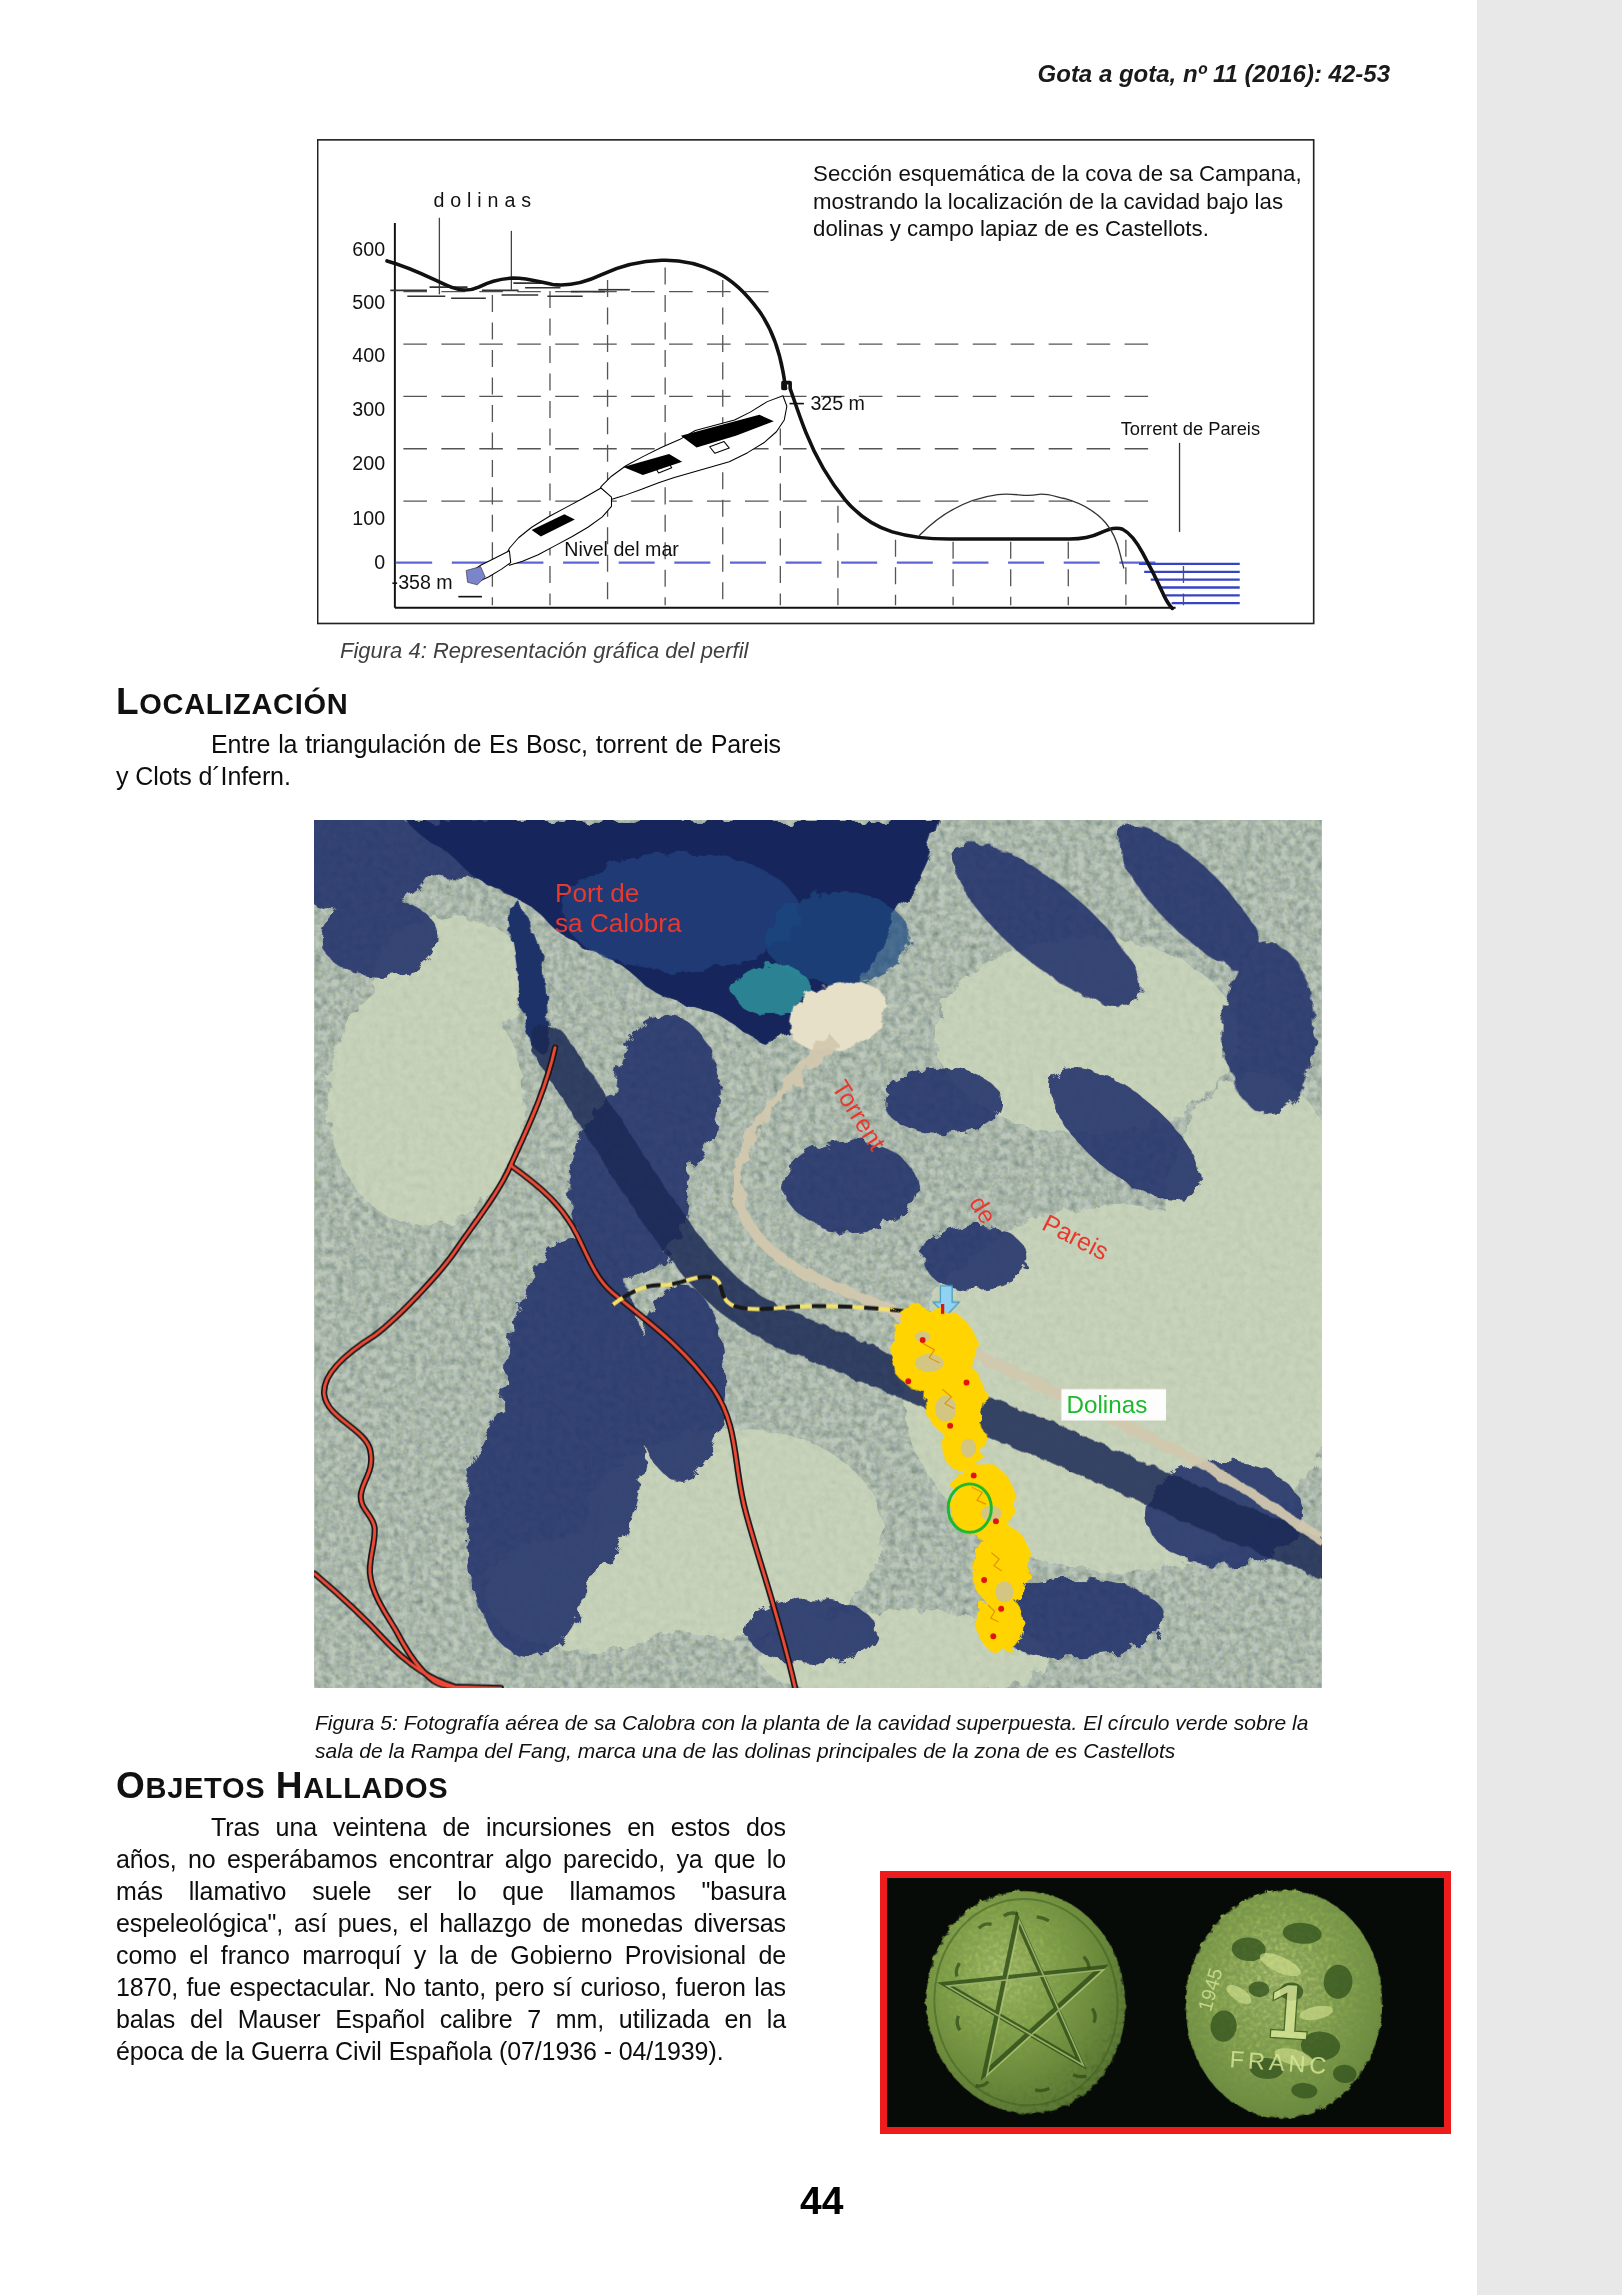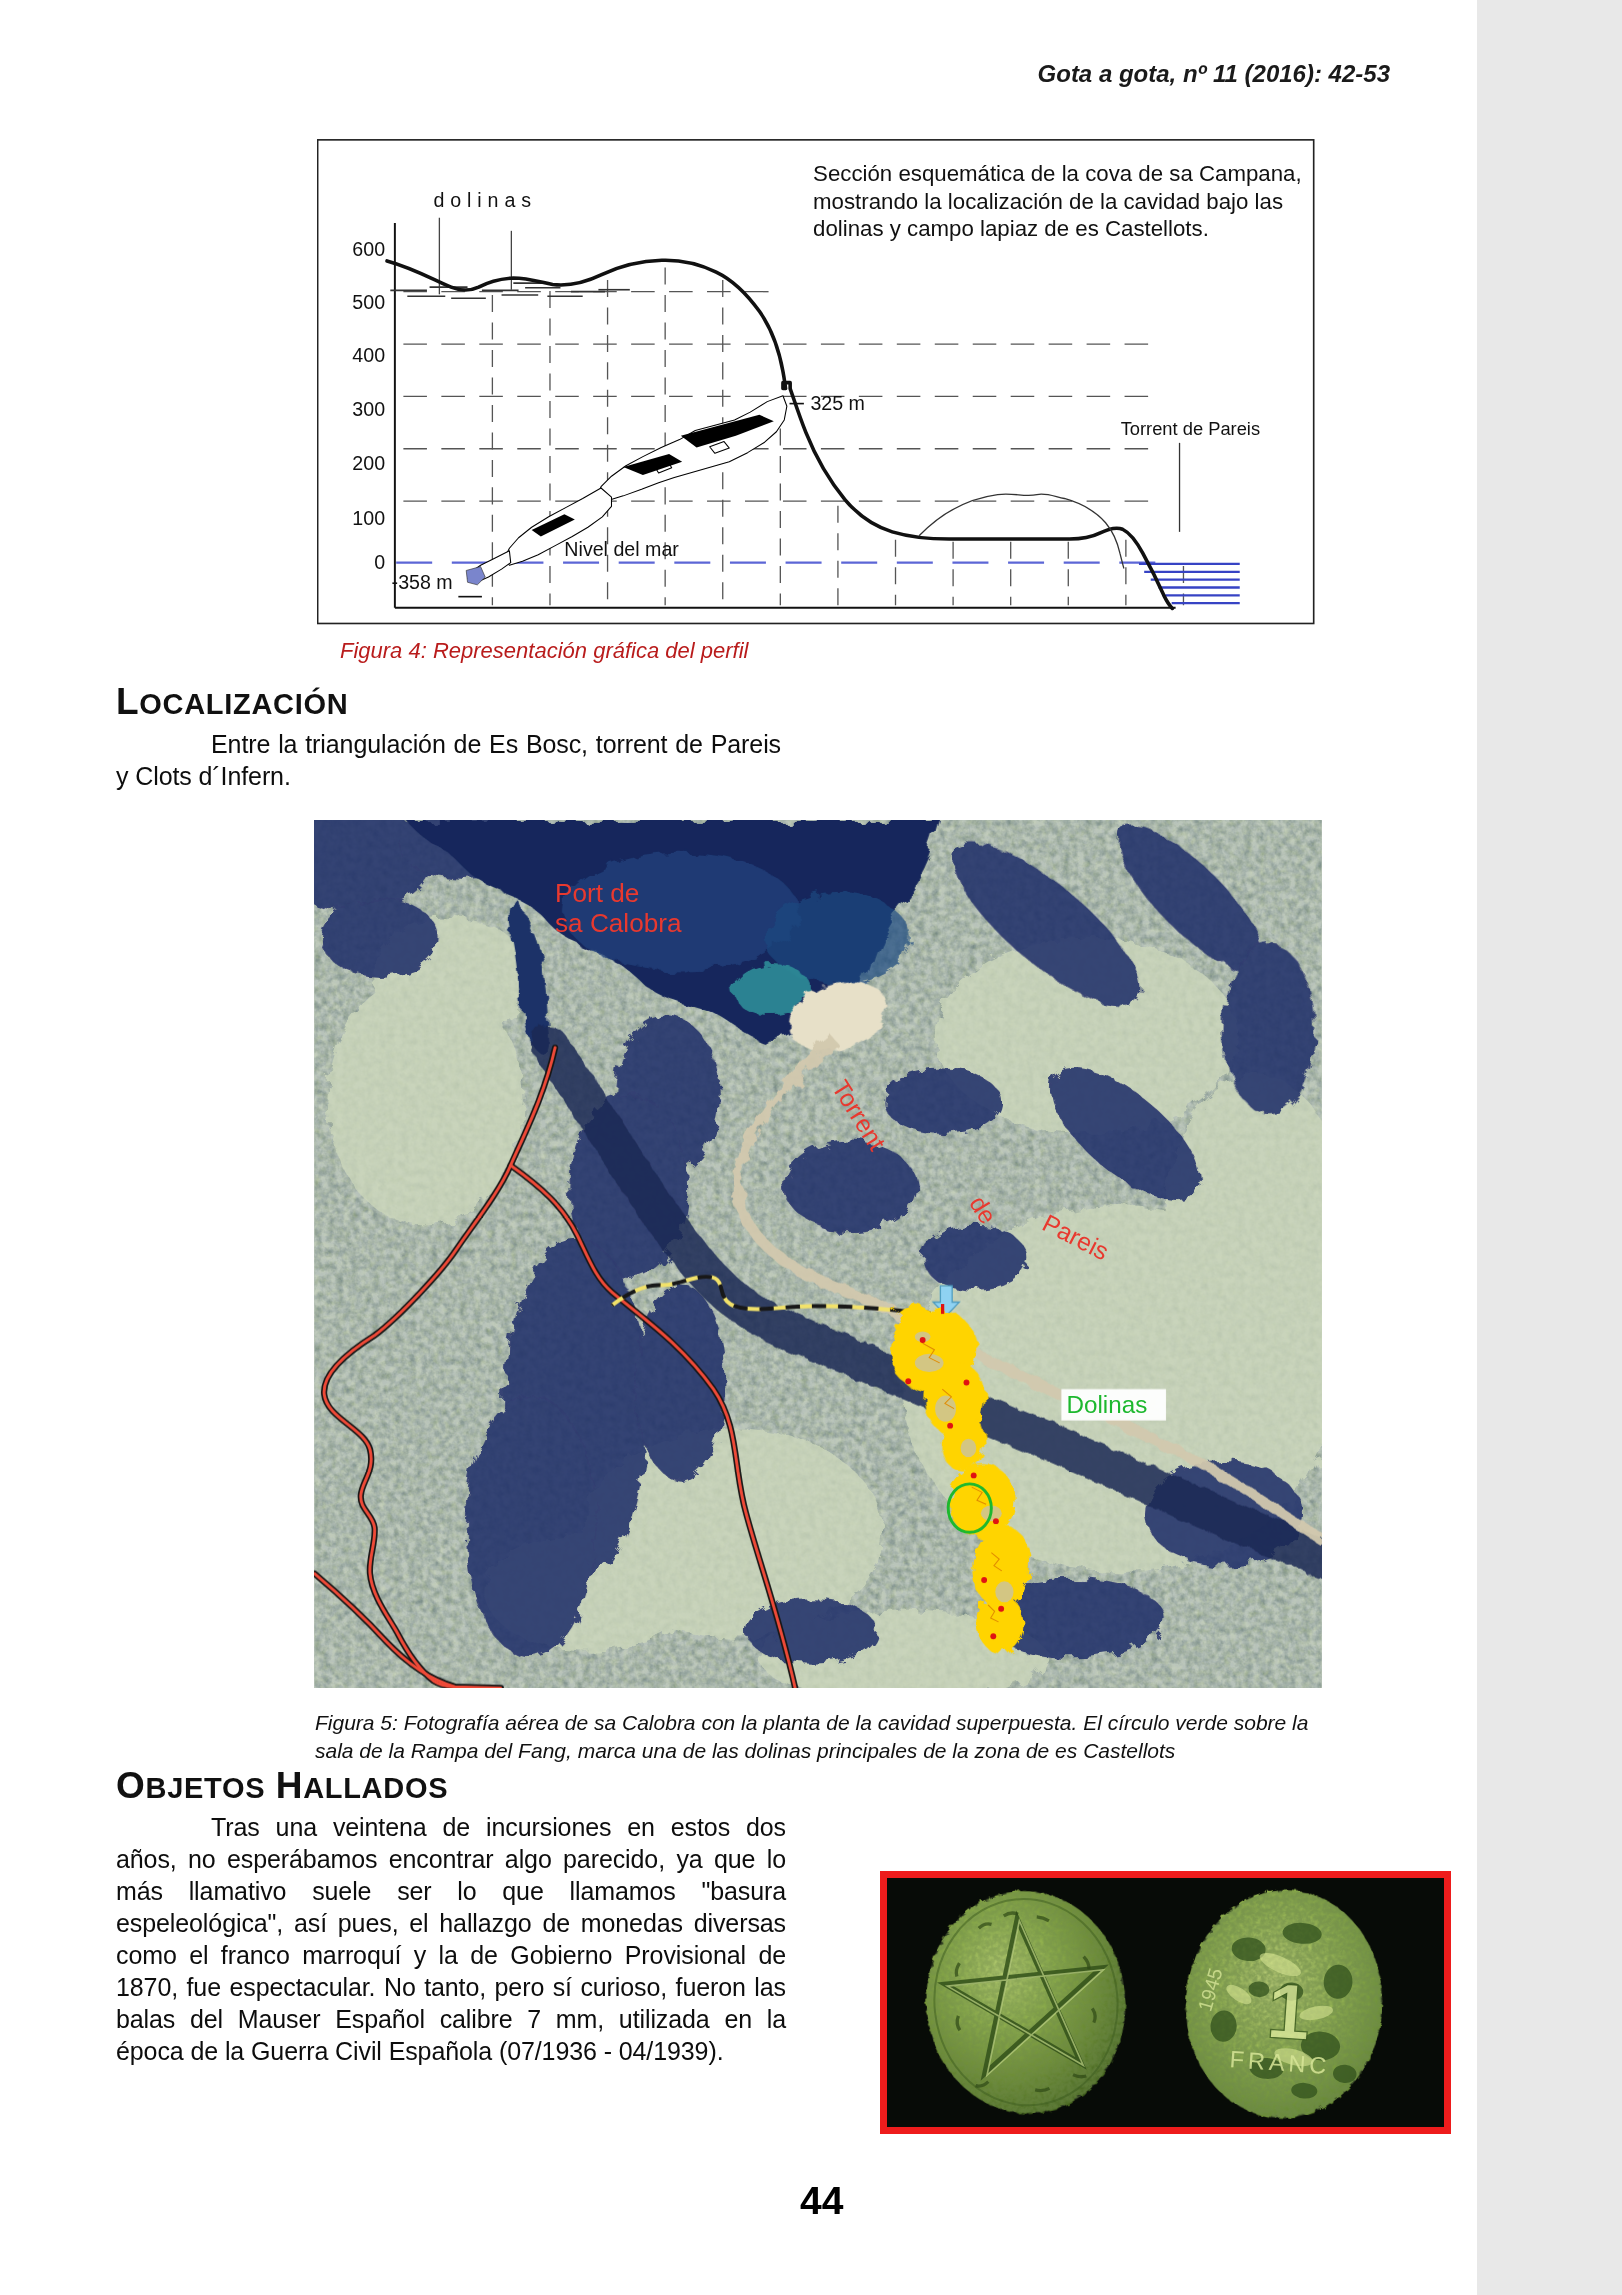--- a/index.html
+++ b/index.html
@@ -1,20 +1,20 @@
 <!DOCTYPE html>
 <html style="font-size:10.5px"><head>
 <meta charset="utf-8">
 <style>
   html,body{margin:0;padding:0;background:#e8e8e8;}
   .page{position:relative;width:1477px;height:2295px;background:#ffffff;overflow:hidden;
         font-family:"Liberation Sans",sans-serif;color:#111;}
   .abs{position:absolute;}
   .hdr{font-style:italic;font-weight:bold;font-size:24px;color:#1a1a1a;}
-  .cap{font-style:italic;font-size:22px;color:#b91c1c;}
+  .cap{font-style:italic;font-size:22px;color:#404040;}
   .cap5{font-style:italic;font-size:21px;line-height:1.34;color:#111;}
   .sechead{font-weight:bold;letter-spacing:0.7px;white-space:nowrap;}
   .sechead .hi{font-size:37px;}
   .sechead .hr{font-size:29px;}
   .sechead .hw + .hw{margin-left:10.5px;text-align:center;}
   .body-par{font-size:25px;line-height:1.28;text-align:justify;letter-spacing:-0.1px;
             text-indent:95px;color:#0d0d0d;}
   .colhead{font-weight:bold;font-size:26px;line-height:1.3;color:#0d0d0d;}
   .coinbox{border:7.9px solid #ee1c1c;background:#070b07;}
   .footer{font-family:"Liberation Serif",serif;font-style:italic;font-size:26px;color:#111;white-space:nowrap;}

